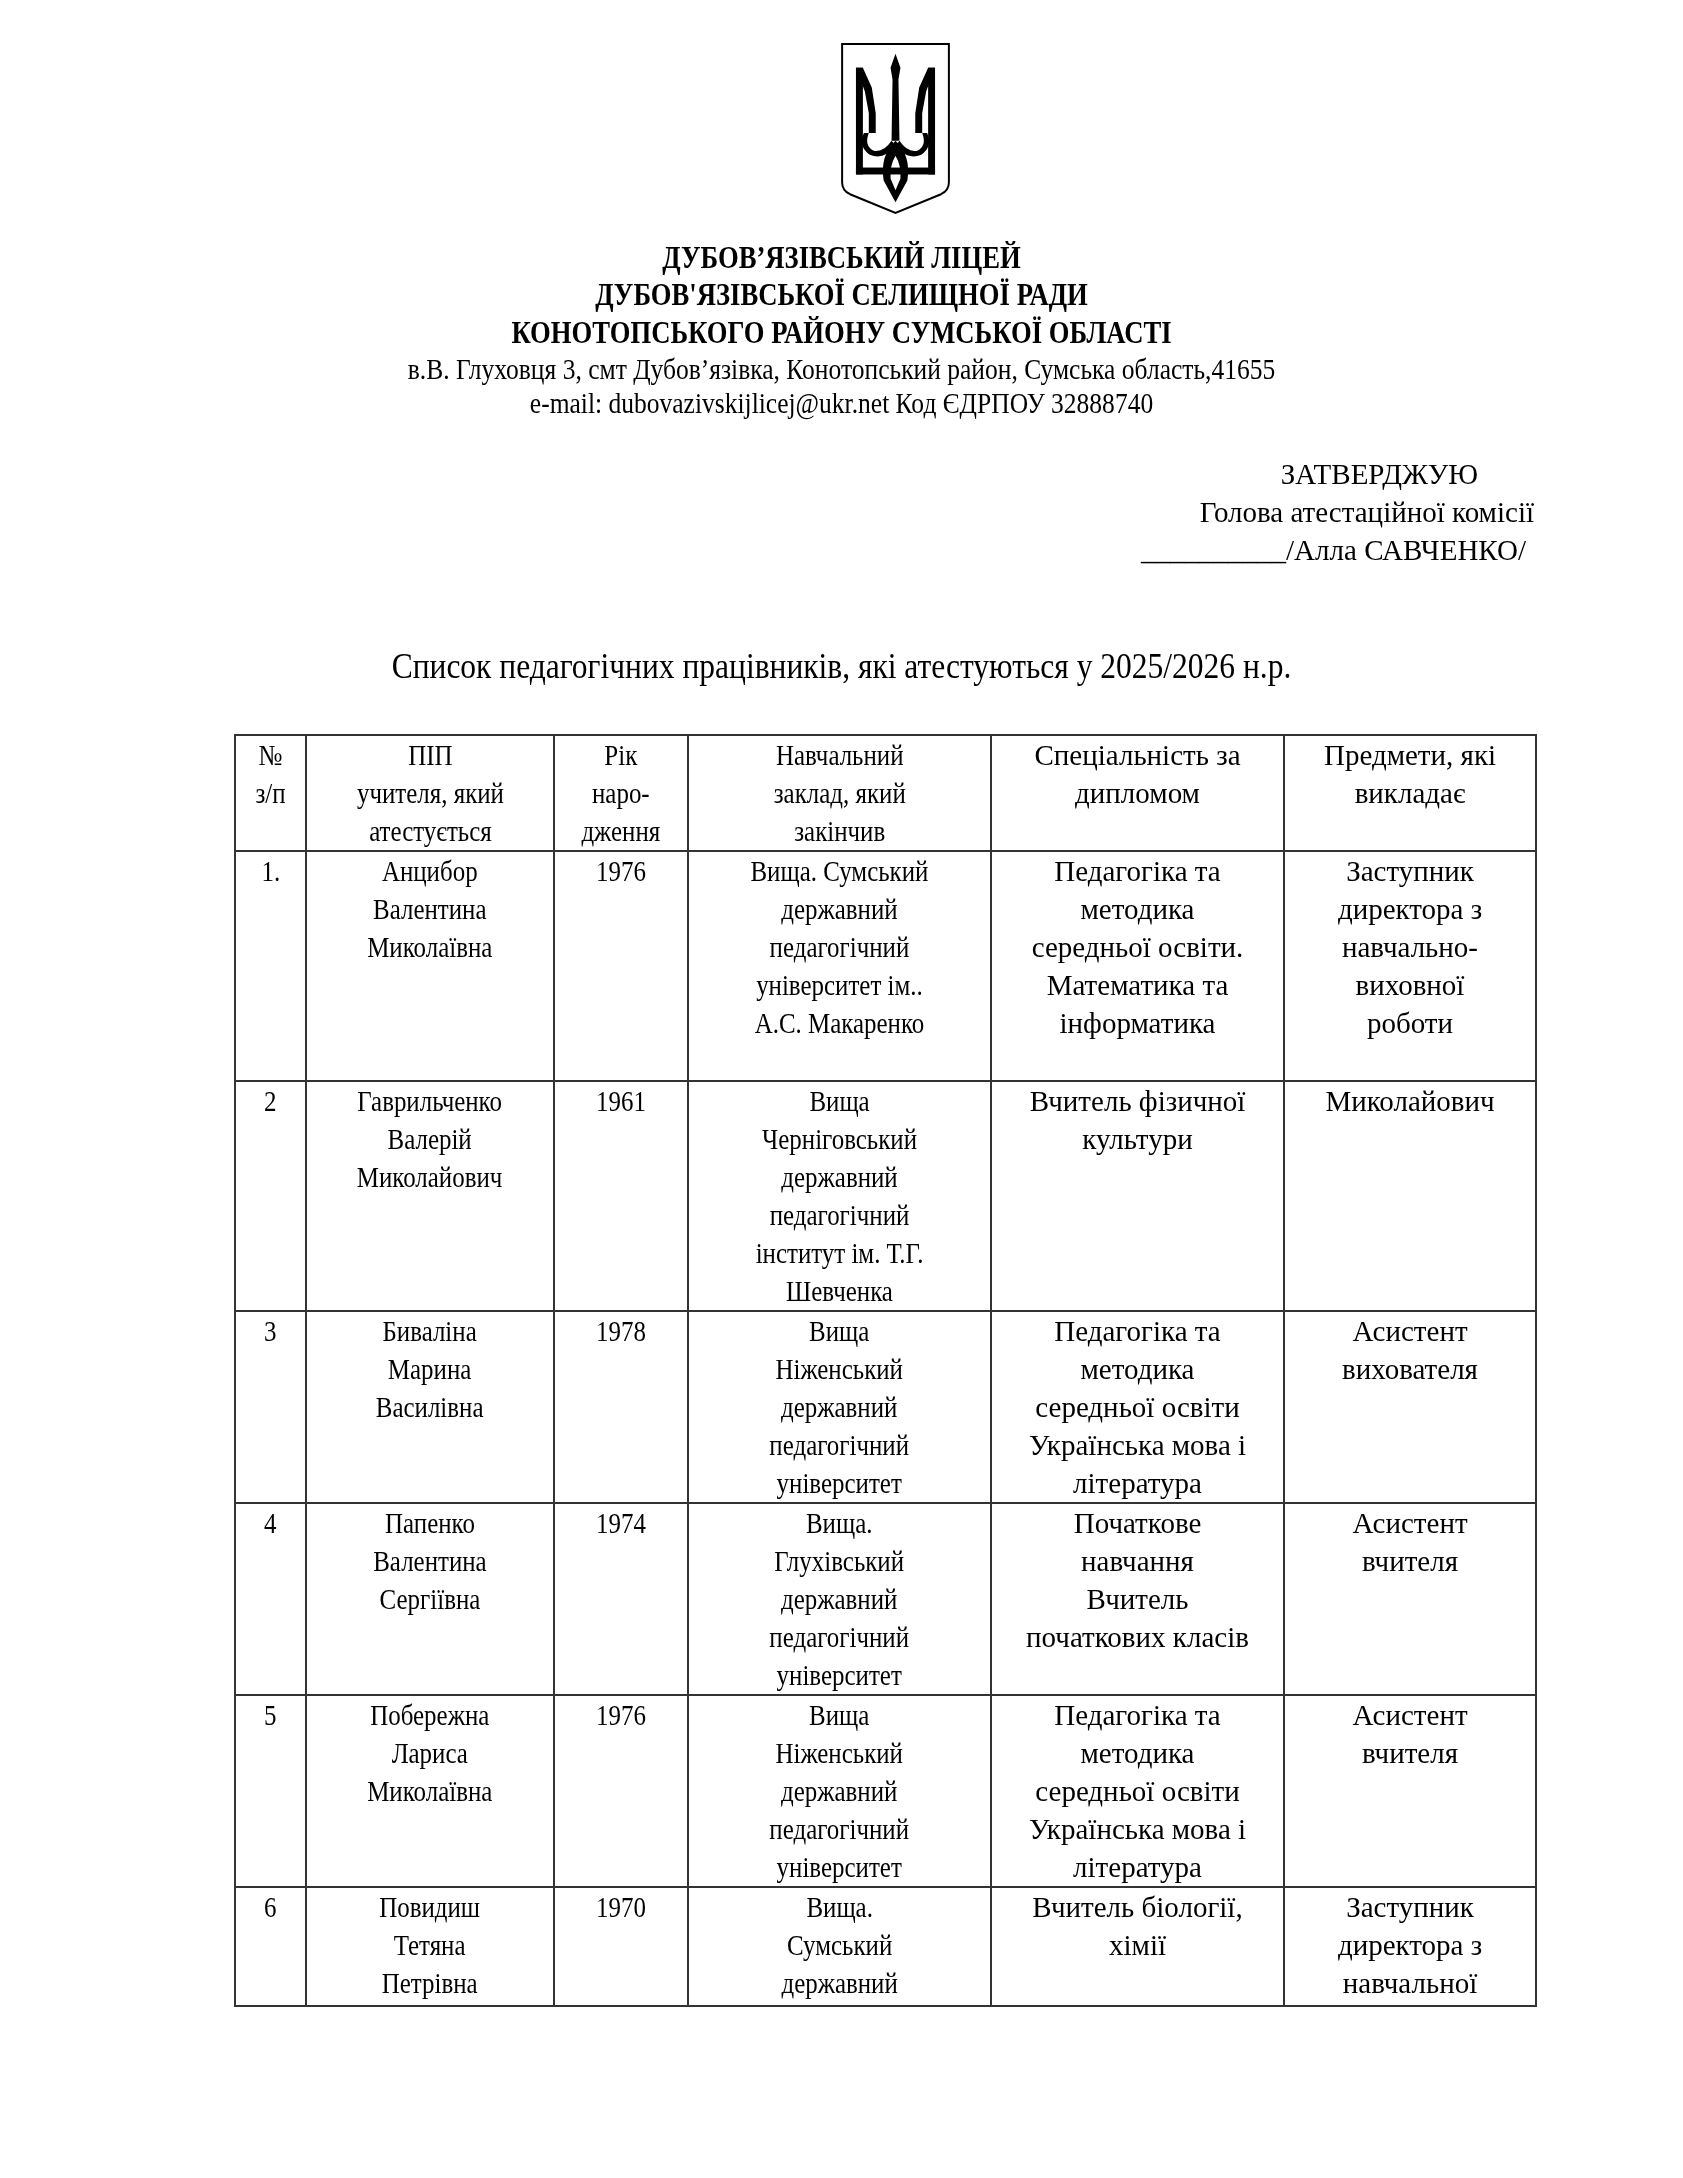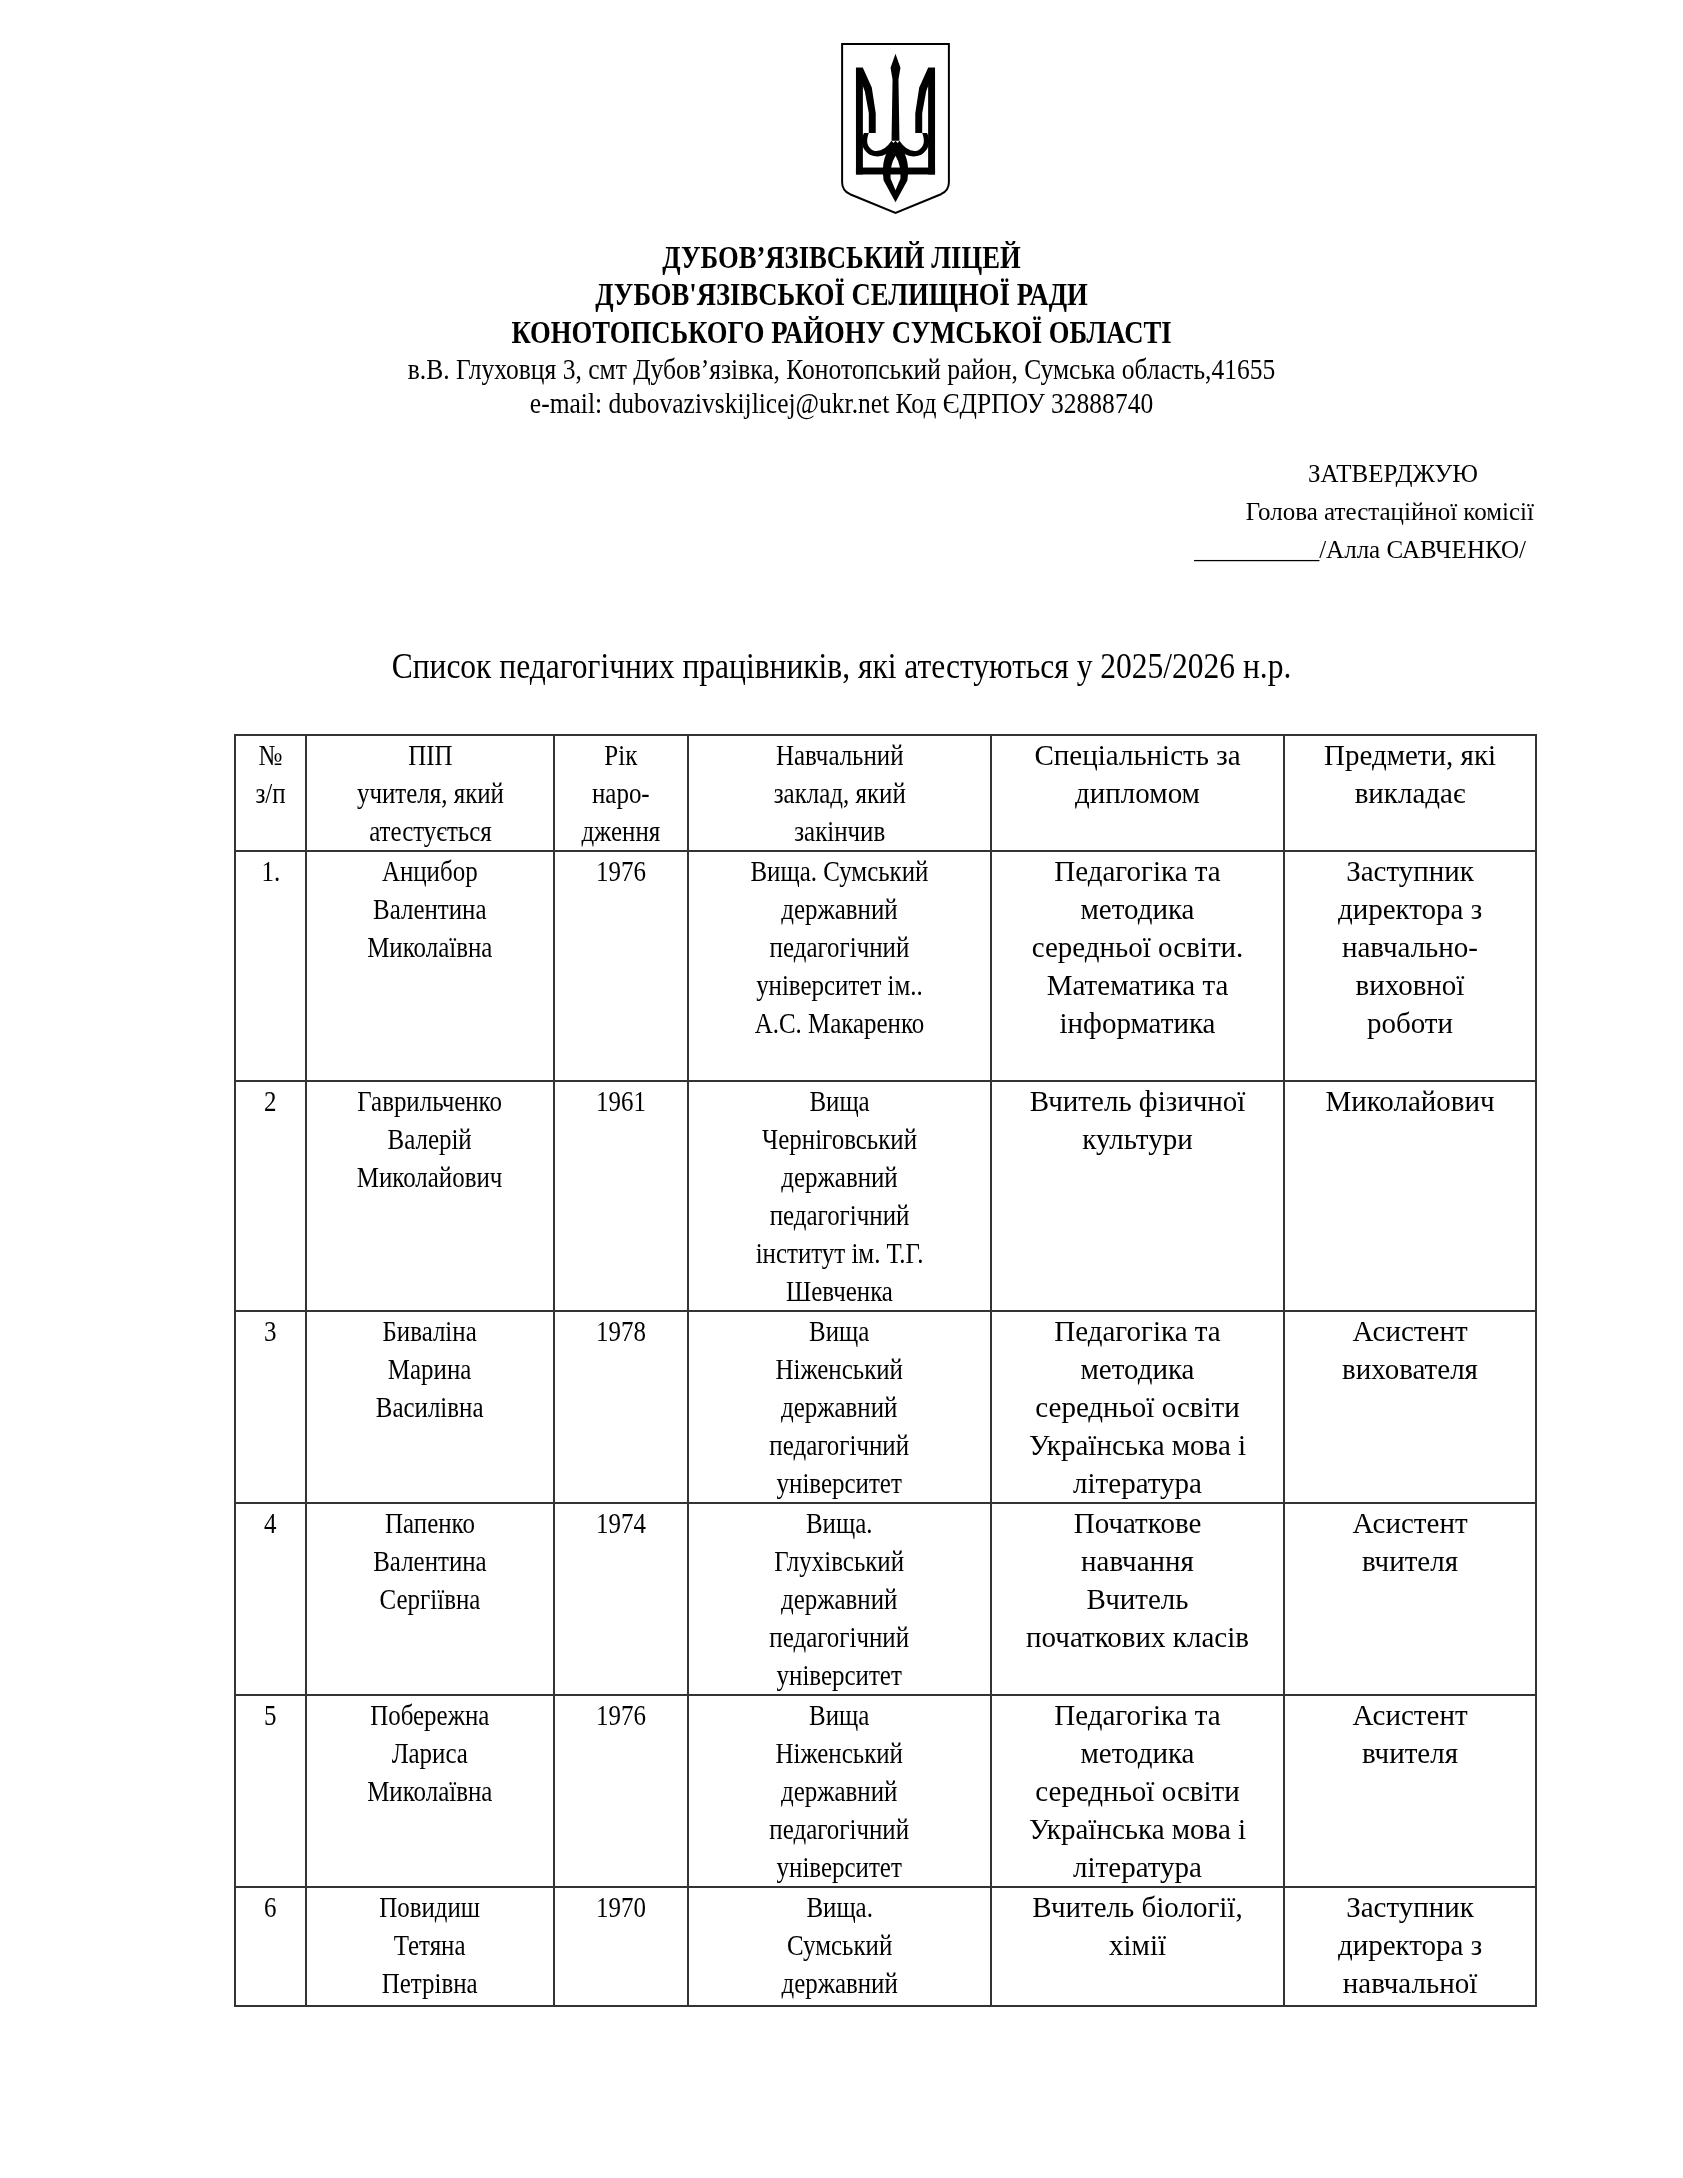--- a/index.html
+++ b/index.html
@@ -2,21 +2,21 @@
 <html><head>
 <meta charset="utf-8">
 <style>
   html, body { margin: 0; padding: 0; background: #ffffff; }
   body { width: 1683px; height: 2178px; position: relative; overflow: hidden;
          font-family: "Liberation Serif", "DejaVu Serif", serif; color: #000; }
   .emblem { position: absolute; left: 840px; top: 42px; width: 111px; height: 173px; }
   .hdr { position: absolute; left: 0; width: 1683px; text-align: center; }
   .hdr-bold { font-weight: bold; font-size: 31px; line-height: 36px; transform: scaleX(0.86); transform-origin: center; }
   .hdr-normal { font-size: 29px; line-height: 34px; transform: scaleX(0.88); transform-origin: center; }
-  .approve { position: absolute; right: 149px; text-align: left; font-size: 25px; line-height: 34px; }
+  .approve { position: absolute; right: 149px; text-align: left; font-size: 29px; line-height: 34px; }
   .list-title { position: absolute; left: 0; width: 1683px; text-align: center; top: 647px;
                 font-size: 35px; line-height: 40px; transform: scaleX(0.9); transform-origin: center; }
   table.staff { position: absolute; left: 234px; top: 734px; border-collapse: collapse; table-layout: fixed; }
   table.staff td, table.staff th { border: 2px solid #333; vertical-align: top; padding: 0 4px; font-weight: normal;
      font-size: 29px; line-height: 38px; text-align: center; overflow: hidden; }
   .narrow { display: inline-block; transform: scaleX(0.86); transform-origin: center top; }
   td.num, th.num { text-align: left; padding-left: 14px; }
   th.num { text-align: center; padding-left: 4px; }
 </style>
 </head>

